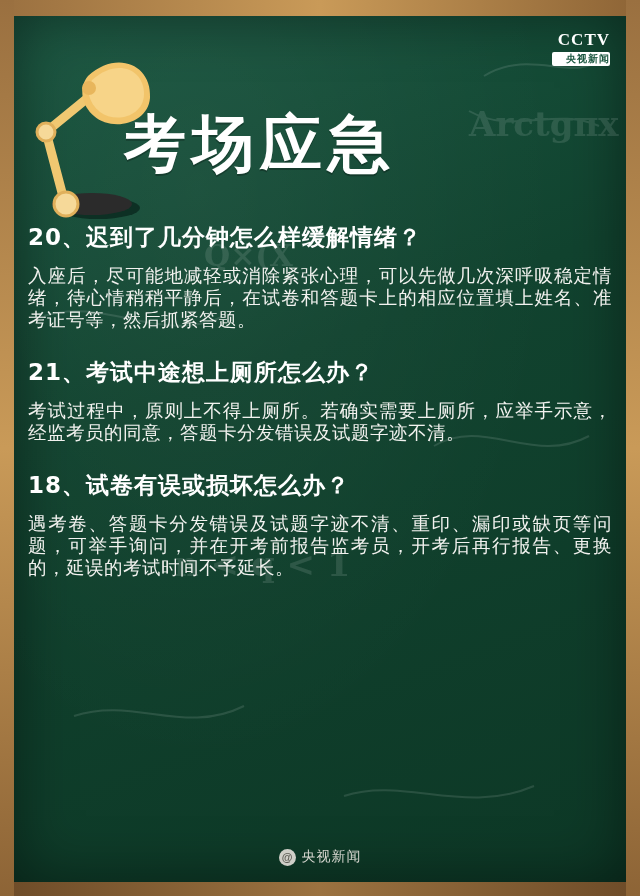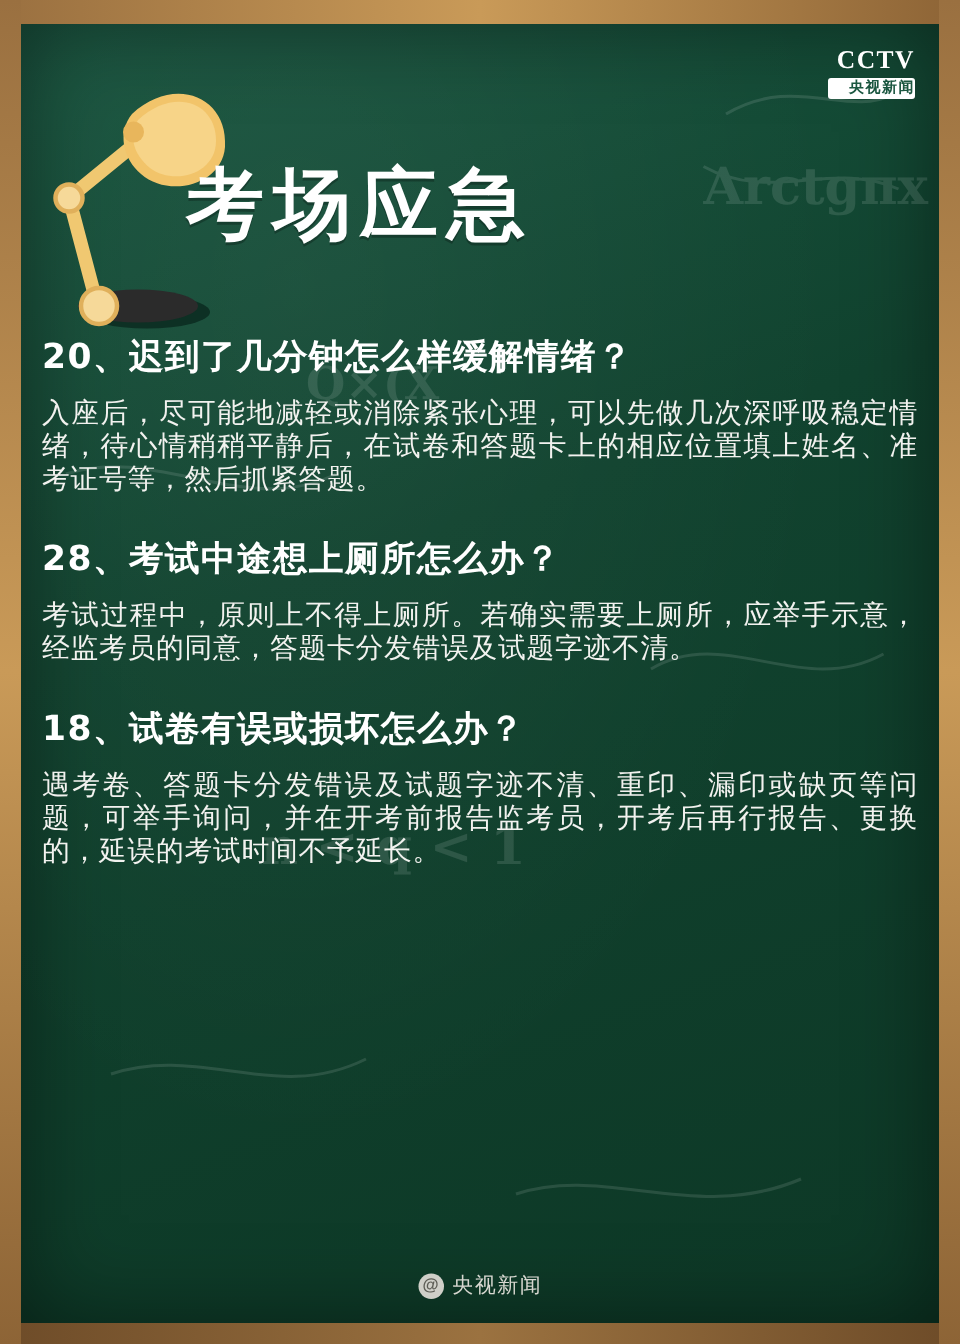--- a/index.html
+++ b/index.html
@@ -92,21 +92,21 @@
     height: 190px;
     z-index: 4;
   }
 
   .title {
     position: absolute;
     left: 110px;
     top: 86px;
     font-family: "DejaVu Serif", "Liberation Serif", serif;
     font-weight: bold;
-    font-size: 52px;
+    font-size: 62px;
     color: #ffffff;
     letter-spacing: 6px;
     text-shadow: 0 2px 0 rgba(0,0,0,0.25);
     z-index: 4;
   }
 
   .content {
     position: absolute;
     left: 14px;
     right: 14px;
@@ -212,21 +212,21 @@
     <div class="title">考场应急</div>
 
     <div class="content">
 
       <div class="qa">
         <div class="q">20、迟到了几分钟怎么样缓解情绪？</div>
         <div class="a">入座后，尽可能地减轻或消除紧张心理，可以先做几次深呼吸稳定情绪，待心情稍稍平静后，在试卷和答题卡上的相应位置填上姓名、准考证号等，然后抓紧答题。</div>
       </div>
 
       <div class="qa">
-        <div class="q">28、考试中途想上厕所怎么办？</div>
+        <div class="q">21、考试中途想上厕所怎么办？</div>
         <div class="a">考试过程中，原则上不得上厕所。若确实需要上厕所，应举手示意，经监考员的同意，答题卡分发错误及试题字迹不清。</div>
       </div>
 
       <div class="qa">
         <div class="q">18、试卷有误或损坏怎么办？</div>
         <div class="a">遇考卷、答题卡分发错误及试题字迹不清、重印、漏印或缺页等问题，可举手询问，并在开考前报告监考员，开考后再行报告、更换的，延误的考试时间不予延长。</div>
       </div>
 
     </div>
 

